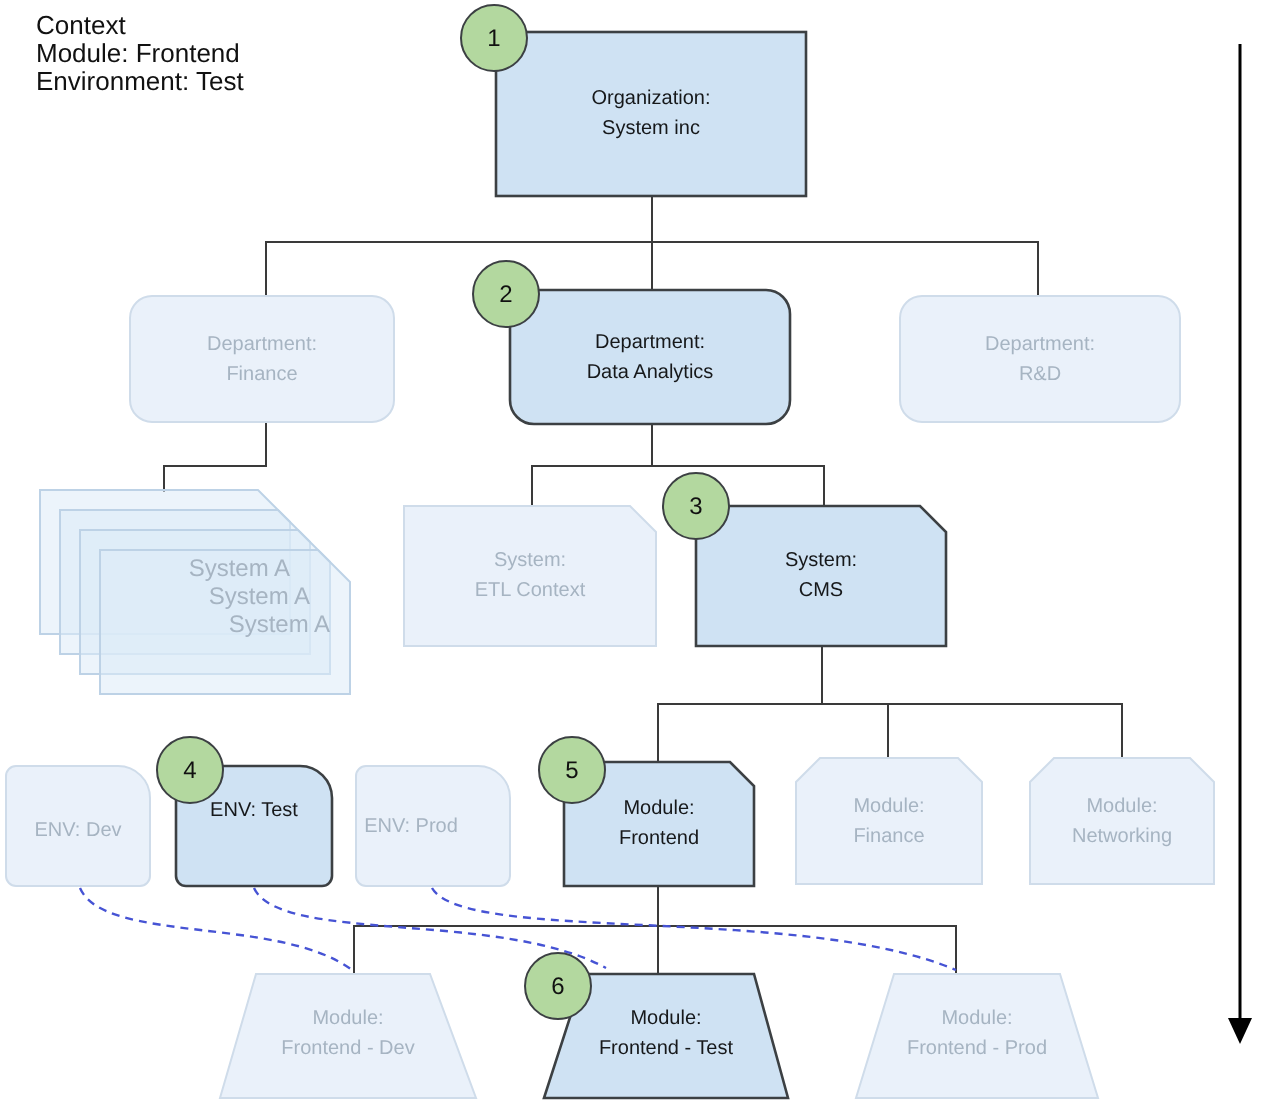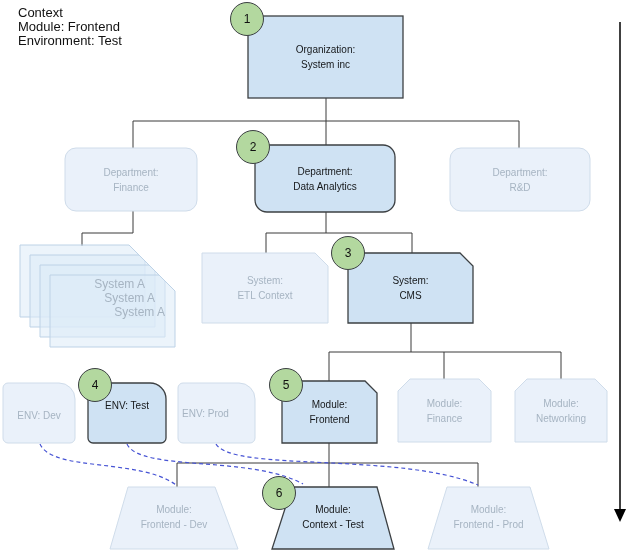--- a/index.html
+++ b/index.html
@@ -157,21 +157,21 @@
     <span>Networking</span>
   </div>
 
   <div class="label faded" style="left:110px;top:487px;width:128px;height:60px">
     <span>Module:</span>
     <span>Frontend - Dev</span>
   </div>
 
   <div class="label" style="left:272px;top:487px;width:122px;height:60px">
     <span>Module:</span>
-    <span>Context - Test</span>
+    <span>Frontend - Test</span>
   </div>
 
   <div class="label faded" style="left:428px;top:487px;width:121px;height:60px">
     <span>Module:</span>
     <span>Frontend - Prod</span>
   </div>
 
   <div class="badge" style="left:230px;top:2px">
     <span>1</span>
     </div>

